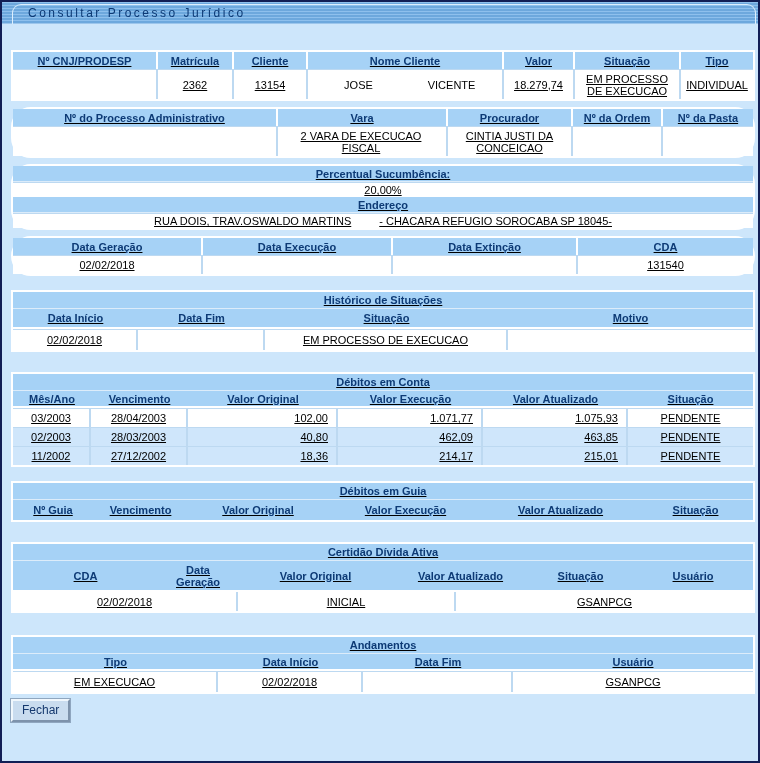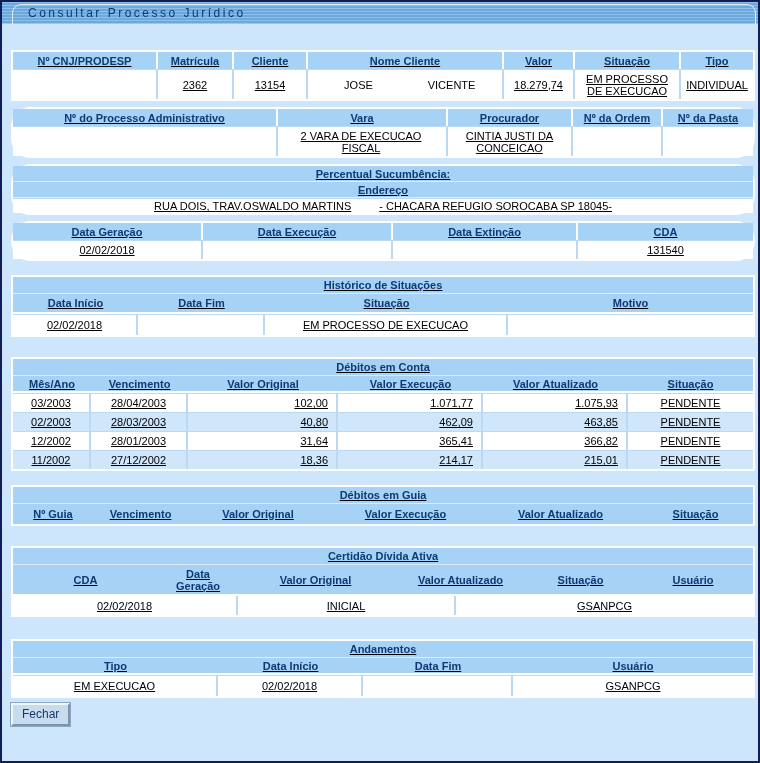--- a/index.html
+++ b/index.html
@@ -154,20 +154,23 @@
 
   <table class="mt-sm">
     <colgroup>
         <col style="width:740px">
       </colgroup>
     <tbody>
         <tr>
           <th class="striprow" style="height:16px">Percentual Sucumbência:</th>
         </tr>
     <tr>
+          <td style="height:15px">20,00%</td>
+        </tr>
+    <tr>
           <th class="striprow" style="height:16px">Endereço</th>
         </tr>
     <tr>
           <td style="height:15px"><span>RUA DOIS, TRAV.OSWALDO MARTINS</span><span class="gapspan"></span><span>- CHACARA REFUGIO SOROCABA SP 18045-</span></td>
         </tr>
   </tbody>
     </table>
 
   <table class="mt-sm">
     <colgroup>
@@ -248,28 +251,20 @@
       <td>PENDENTE</td>
     </tr>
     <tr class="alt">
       <td>02/2003</td>
       <td>28/03/2003</td>
       <td class="r">40,80</td>
       <td class="r">462,09</td>
       <td class="r">463,85</td>
       <td>PENDENTE</td>
     </tr>
-    <tr>
-      <td>12/2002</td>
-      <td>28/01/2003</td>
-      <td class="r">31,64</td>
-      <td class="r">365,41</td>
-      <td class="r">366,82</td>
-      <td>PENDENTE</td>
-    </tr>
     <tr class="alt">
       <td>11/2002</td>
       <td>27/12/2002</td>
       <td class="r">18,36</td>
       <td class="r">214,17</td>
       <td class="r">215,01</td>
       <td>PENDENTE</td>
     </tr>
   </tbody>
     </table>

